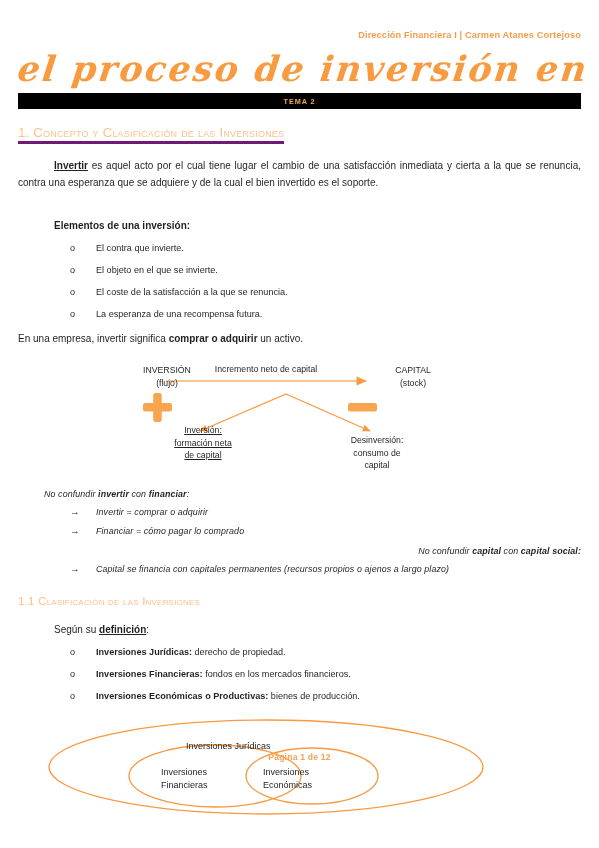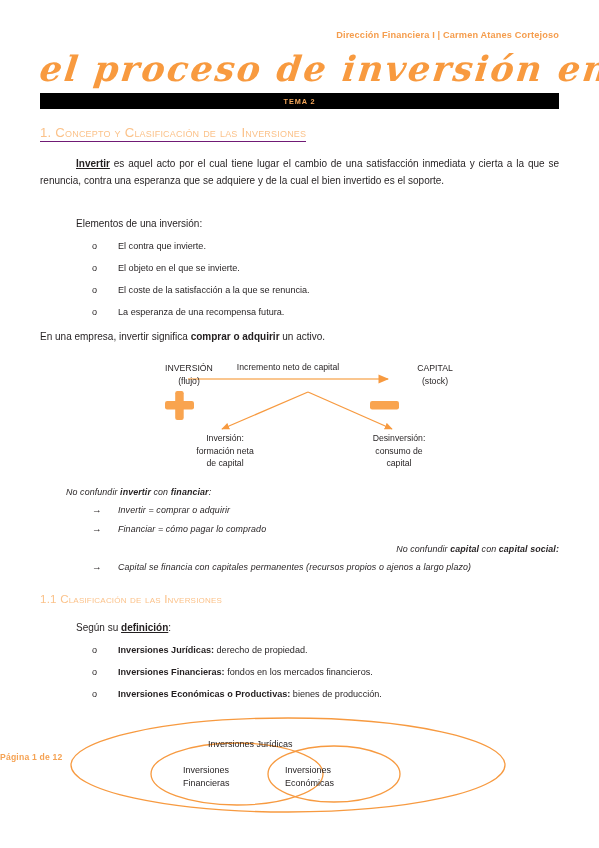--- a/index.html
+++ b/index.html
@@ -13,21 +13,21 @@
     position: relative;
     font-family: "Liberation Sans", sans-serif;
     color: #231f20;
     overflow: hidden;
   }
   .page {
     position: relative;
     width: 599px;
     height: 807px;
     box-sizing: border-box;
-    padding: 0 40px;
+    padding: 0 18px;
   }
 
   
   .doc-header {
     padding-top: 30px;
     text-align: right;
     font-size: 9.2px;
     letter-spacing: .15px;
     color: #f59d4d;
     font-weight: 600;
@@ -60,21 +60,21 @@
   }
 
   
   .sec-h1 {
     margin-top: 16px;
     font-size: 13.2px;
     color: #fbc28a;
     font-variant: small-caps;
     font-weight: 400;
     letter-spacing: .2px;
-    border-bottom: 1px solid #701a75;
+    border-bottom: 3px solid #701a75;
     display: inline-block;
     padding-bottom: 1px;
     line-height: 1.15;
   }
   .sec-h2 {
     font-size: 11.6px;
     color: #fbc28a;
     font-variant: small-caps;
     font-weight: 400;
     letter-spacing: .2px;
@@ -82,21 +82,21 @@
   }
 
   
   .para {
     font-size: 10px;
     line-height: 17px;
     text-align: justify;
     color: #231f20;
   }
   .p-intro { margin-top: 13px; text-indent: 36px; }
-  .p-elem  { margin-top: 26px; padding-left: 36px; }
+  .p-elem  { margin-top: 26px; padding-left: 36px; font-weight: bold; }
   .p-emp   { margin-top: 9px; }
 
   ul.o-list {
     list-style: none;
     margin: 7px 0 0 0;
     padding: 0 0 0 52px;
   }
   ul.o-list > li {
     position: relative;
     font-size: 9.1px;
@@ -170,20 +170,21 @@
     text-align: left;
     color: #231f20;
   }
 
   
   .doc-footer {
     position: absolute;
     left: 0;
     right: 0;
     bottom: 45px;
+    text-align: center;
     font-size: 8.6px;
     color: #f5a253;
     font-weight: 600;
     letter-spacing: .2px;
   }
 </style>
 </head>
 <body>
 
 <div class="page">
@@ -241,21 +242,21 @@
       <div>(flujo)</div>
     </div>
 
     <div class="lbl" style="left:155px; top:2px; width:186px;">Incremento neto de capital</div>
 
     <div class="lbl" style="left:352px; top:3px; width:86px;">
       <div>CAPITAL</div>
       <div>(stock)</div>
     </div>
 
-    <div class="lbl" style="left:120px; top:73px; width:130px;">
+    <div class="lbl" style="left:120px; top:63px; width:130px;text-decoration:underline;">
       <div>Inversión:</div>
       <div>formación neta</div>
       <div>de capital</div>
     </div>
 
     <div class="lbl" style="left:296px; top:73px; width:126px;">
       <div>Desinversión:</div>
       <div>consumo de</div>
       <div>capital</div>
     </div>

